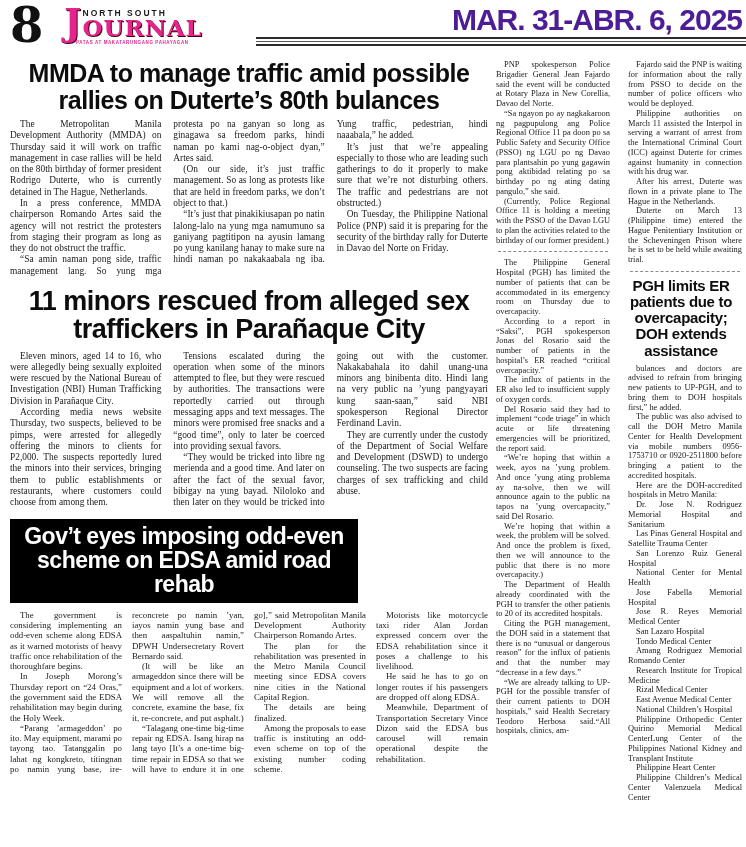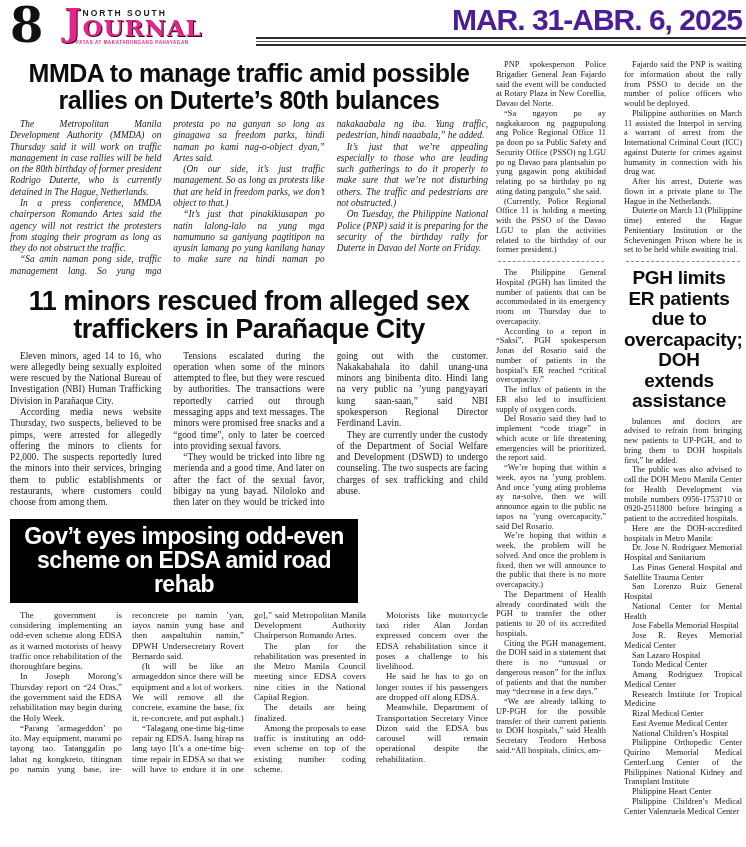--- a/index.html
+++ b/index.html
@@ -49,34 +49,34 @@
   
   .bodytext p{margin:0;text-indent:10px;text-align:justify;}
   .headline{
     font-family:"Liberation Sans","DejaVu Sans",sans-serif;font-weight:bold;
     text-align:center;color:#0d0d0d;letter-spacing:-.5px;
   }
   hr.dashed{border:0;border-top:1px dashed #8a8a8a;margin:6px 2px;}
   
   .left-block{position:absolute;left:10px;top:58px;width:478px;}
   .h-mmda{font-size:25px;line-height:1.06;margin:2px 8px 6px 8px;}
-  .a1-body{column-count:3;column-gap:12px;font-size:9.4px;line-height:1.2;font-style:italic;}
+  .a1-body{column-count:3;column-gap:12px;font-size:9.4px;line-height:1.2;}
   .h-minors{font-size:27px;line-height:1.05;margin:10px 4px 7px 4px;}
   .a2-body{column-count:3;column-gap:12px;font-size:9.4px;line-height:1.2;}
   .edsa-banner{
     background:var(--banner-bg);color:#ffffff;width:348px;margin-top:10px;
     padding:5px 6px 6px 6px;
   }
   .edsa-banner .headline{color:#fff;font-size:23px;line-height:1.06;letter-spacing:-.5px;}
   .a3-body{margin-top:7px;column-count:4;column-gap:10px;font-size:8.8px;line-height:1.17;}
   
   .right-block{position:absolute;left:496px;top:60px;width:246px;display:flex;gap:18px;}
   .rcol{width:118px;font-size:8.4px;line-height:1.16;}
   .rcol p{margin:0;text-indent:8px;text-align:justify;}
-  .h-pgh{font-size:19px;line-height:1.08;margin:3px 8px 5px 0;letter-spacing:-.3px;}
+  .h-pgh{font-size:15px;line-height:1.08;margin:3px 8px 5px 0;letter-spacing:-.3px;}
   .hospital-list p{margin:0;text-indent:8px;text-align:justify;}
 </style>
 </head>
 <body>
 
 <div class="page">
 
   <header class="masthead">
     <div class="pagenum">8</div>
     <div class="logo">
@@ -182,21 +182,21 @@
         </div>
       <div class="hospital-list">
           <p>Dr. Jose N. Rodriguez Memorial Hospital and Sanitarium</p>
           <p>Las Pinas General Hospital and Satellite Trauma Center</p>
           <p>San Lorenzo Ruiz General Hospital</p>
           <p>National Center for Mental Health</p>
           <p>Jose Fabella Memorial Hospital</p>
           <p>Jose R. Reyes Memorial Medical Center</p>
           <p>San Lazaro Hospital</p>
           <p>Tondo Medical Center</p>
-          <p>Amang Rodriguez Tropical Medical Center</p>
+          <p>Amang Rodriguez Memorial Romando Center</p>
           <p>Research Institute for Tropical Medicine</p>
           <p>Rizal Medical Center</p>
           <p>East Avenue Medical Center</p>
           <p>National Children’s Hospital</p>
           <p>Philippine Orthopedic Center Quirino Memorial Medical CenterLung Center of the Philippines National Kidney and Transplant Institute</p>
           <p>Philippine Heart Center</p>
           <p>Philippine Children’s Medical Center Valenzuela Medical Center</p>
         </div>
     </div>
 

